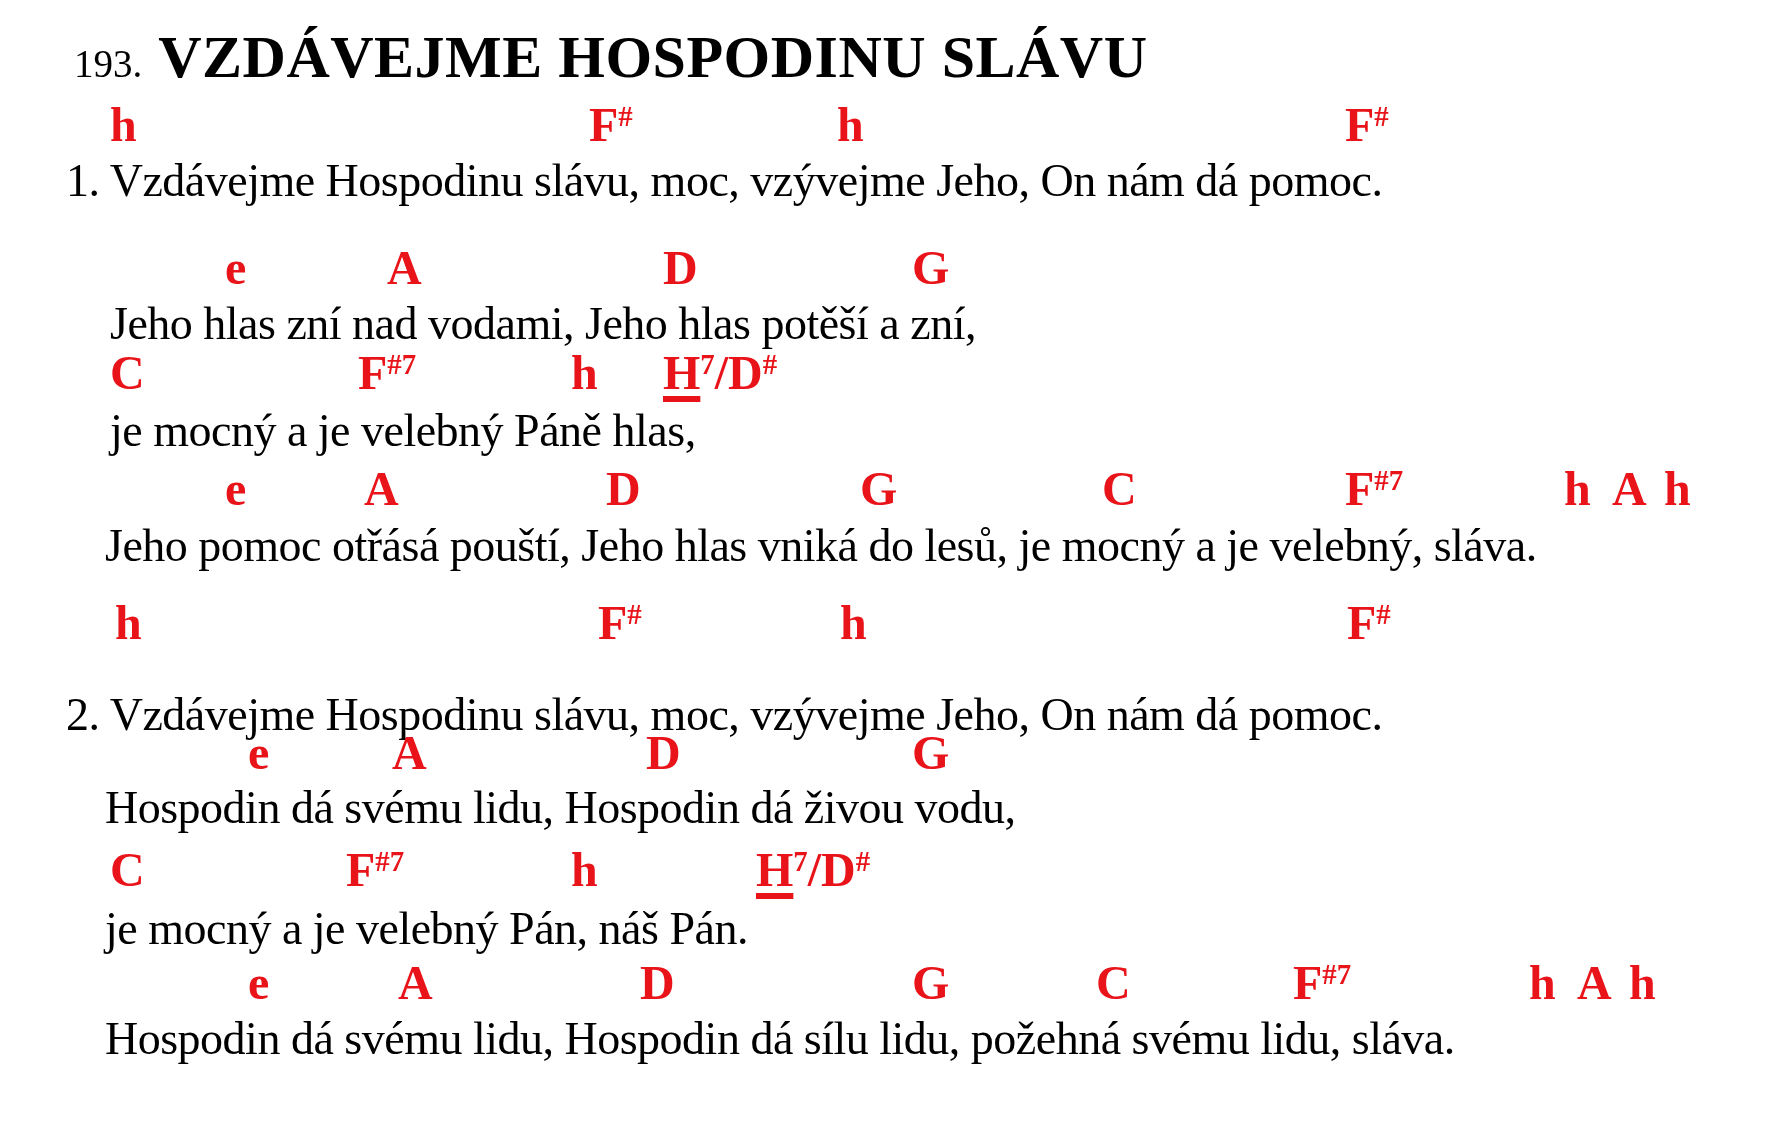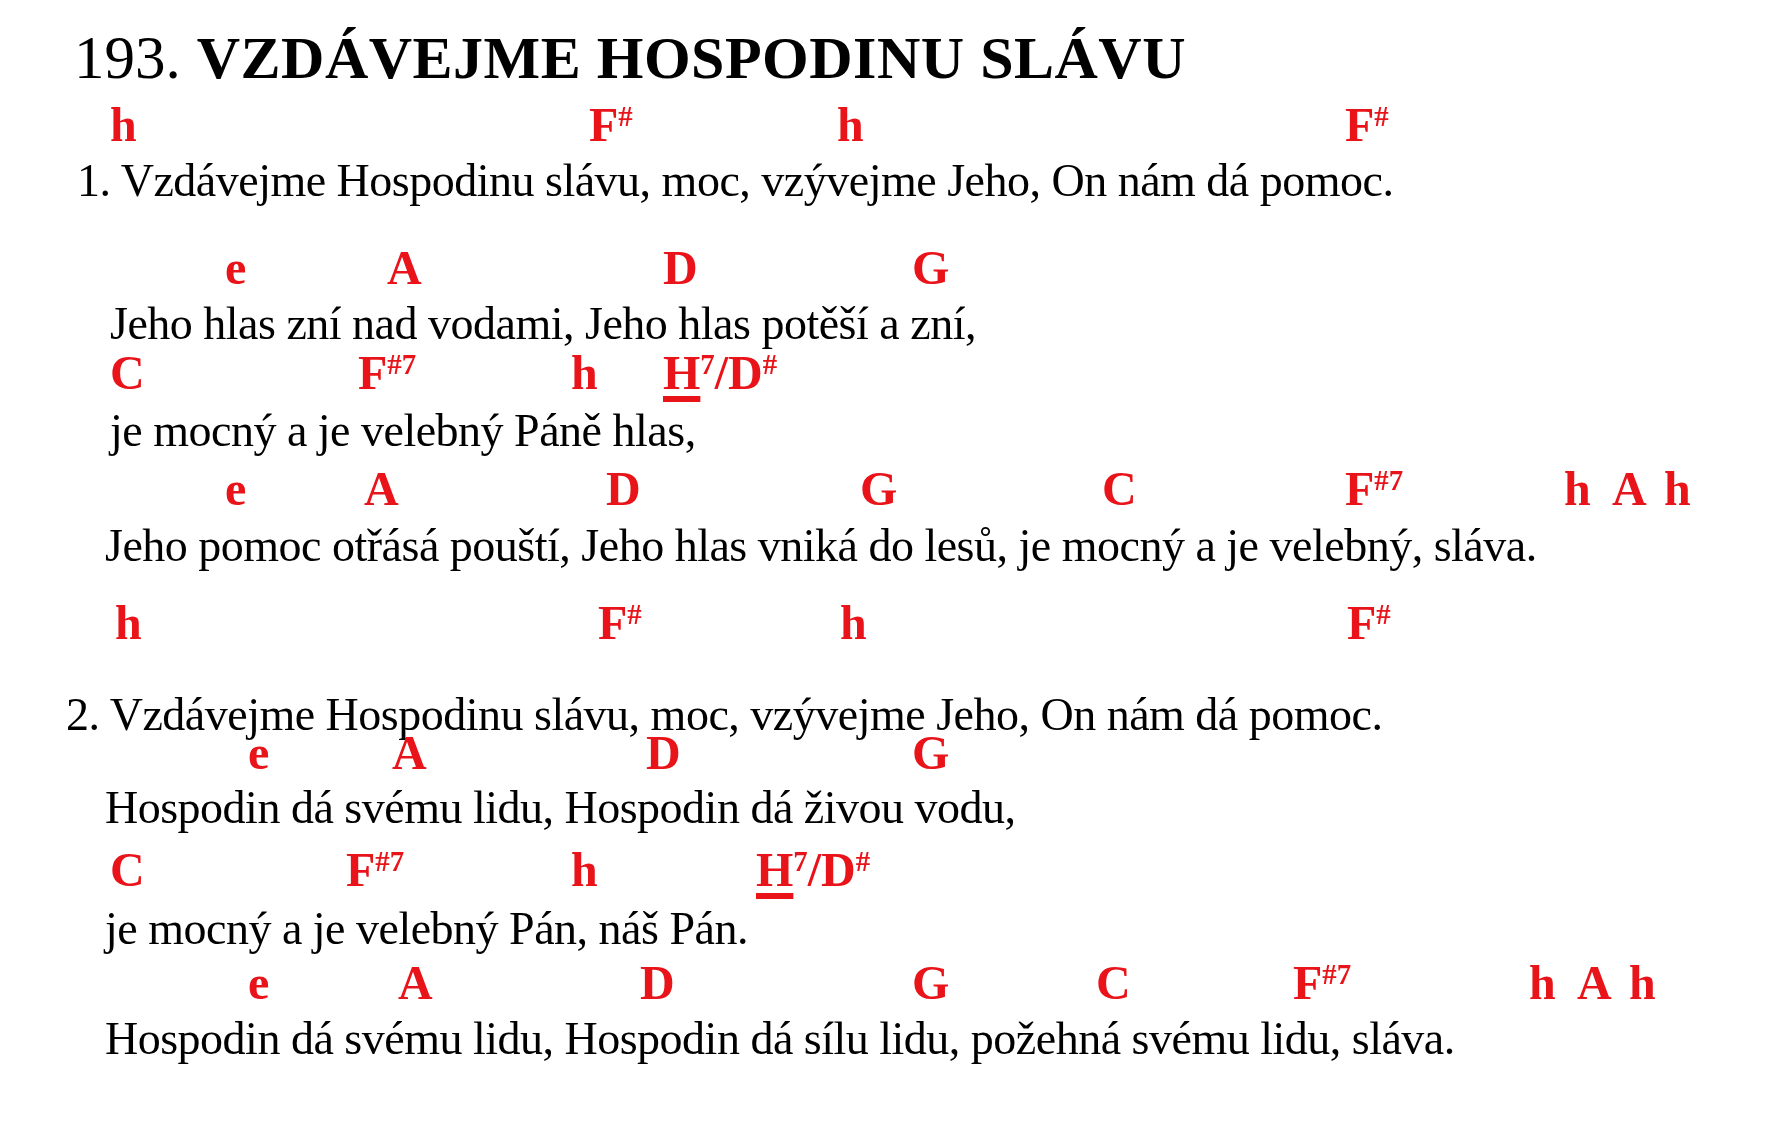--- a/index.html
+++ b/index.html
@@ -17,21 +17,21 @@
     overflow: hidden;
   }
   .title {
     position: absolute;
     top: 6px;
     left: 58px;
     white-space: pre;
     line-height: 1.1;
   }
   .title .num {
-    font-size: 61px;
+    font-size: 39px;
     font-weight: normal;
   }
   .title .name {
     font-size: 60px;
     font-weight: bold;
     margin-left: 16px;
     letter-spacing: 0.5px;
   }
   .line {
     position: absolute;
@@ -67,21 +67,21 @@
 </style>
 </head>
 <body>
 
 <div class="page" style="background: rgb(255, 255, 255); color: rgb(0, 0, 0);">
   <div class="title">
     <span class="num">193.</span><span class="name">VZDÁVEJME HOSPODINU SLÁVU</span>
   </div>
   <div>
       <div class="line chords" style="top: 100px; left: 0px; right: 0px;"><span class="chord" style="left: 110px;"><span>h</span></span><span class="chord" style="left: 589px;"><span>F</span><span class="sup">#</span></span><span class="chord" style="left: 837px;"><span>h</span></span><span class="chord" style="left: 1345px;"><span>F</span><span class="sup">#</span></span></div>
-      <div class="line lyric" style="top: 155px; left: 77px;">1. Vzdávejme Hospodinu slávu, moc, vzývejme Jeho, On nám dá pomoc.</div>
+      <div class="line lyric" style="top: 155px; left: 66px;">1. Vzdávejme Hospodinu slávu, moc, vzývejme Jeho, On nám dá pomoc.</div>
       <div class="line chords" style="top: 243px; left: 0px; right: 0px;"><span class="chord" style="left: 225px;"><span>e</span></span><span class="chord" style="left: 387px;"><span>A</span></span><span class="chord" style="left: 663px;"><span>D</span></span><span class="chord" style="left: 912px;"><span>G</span></span></div>
       <div class="line lyric" style="top: 298px; left: 110px; text-align: right;">Jeho hlas zní nad vodami, Jeho hlas potěší a zní,</div>
       <div class="line chords" style="top: 348px; left: 0px; right: 0px;"><span class="chord" style="left: 110px;"><span>C</span></span><span class="chord" style="left: 358px;"><span>F</span><span class="sup">#7</span></span><span class="chord" style="left: 571px;"><span>h</span></span><span class="chord" style="left: 663px;"><span class="u">H</span><span class="sup">7</span><span>/D</span><span class="sup">#</span></span></div>
       <div class="line lyric" style="top: 405px; left: 110px;">je mocný a je velebný Páně hlas,</div>
       <div class="line chords" style="top: 464px; left: 0px; right: 0px;"><span class="chord" style="left: 225px;"><span>e</span></span><span class="chord" style="left: 364px;"><span>A</span></span><span class="chord" style="left: 606px;"><span>D</span></span><span class="chord" style="left: 860px;"><span>G</span></span><span class="chord" style="left: 1102px;"><span>C</span></span><span class="chord" style="left: 1345px;"><span>F</span><span class="sup">#7</span></span><span class="chord" style="left: 1564px;"><span>h</span></span><span class="chord" style="left: 1612px;"><span>A</span></span><span class="chord" style="left: 1664px;"><span>h</span></span></div>
       <div class="line lyric" style="top: 520px; left: 105px;">Jeho pomoc otřásá pouští, Jeho hlas vniká do lesů, je mocný a je velebný, sláva.</div>
       <div class="line chords" style="top: 598px; left: 0px; right: 0px;"><span class="chord" style="left: 115px;"><span>h</span></span><span class="chord" style="left: 598px;"><span>F</span><span class="sup">#</span></span><span class="chord" style="left: 840px;"><span>h</span></span><span class="chord" style="left: 1347px;"><span>F</span><span class="sup">#</span></span></div>
       <div class="line lyric" style="top: 689px; left: 66px;">2. Vzdávejme Hospodinu slávu, moc, vzývejme Jeho, On nám dá pomoc.</div>
       <div class="line chords" style="top: 728px; left: 0px; right: 0px;"><span class="chord" style="left: 248px;"><span>e</span></span><span class="chord" style="left: 392px;"><span>A</span></span><span class="chord" style="left: 646px;"><span>D</span></span><span class="chord" style="left: 912px;"><span>G</span></span></div>
       <div class="line lyric" style="top: 782px; left: 105px;">Hospodin dá svému lidu, Hospodin dá živou vodu,</div>

